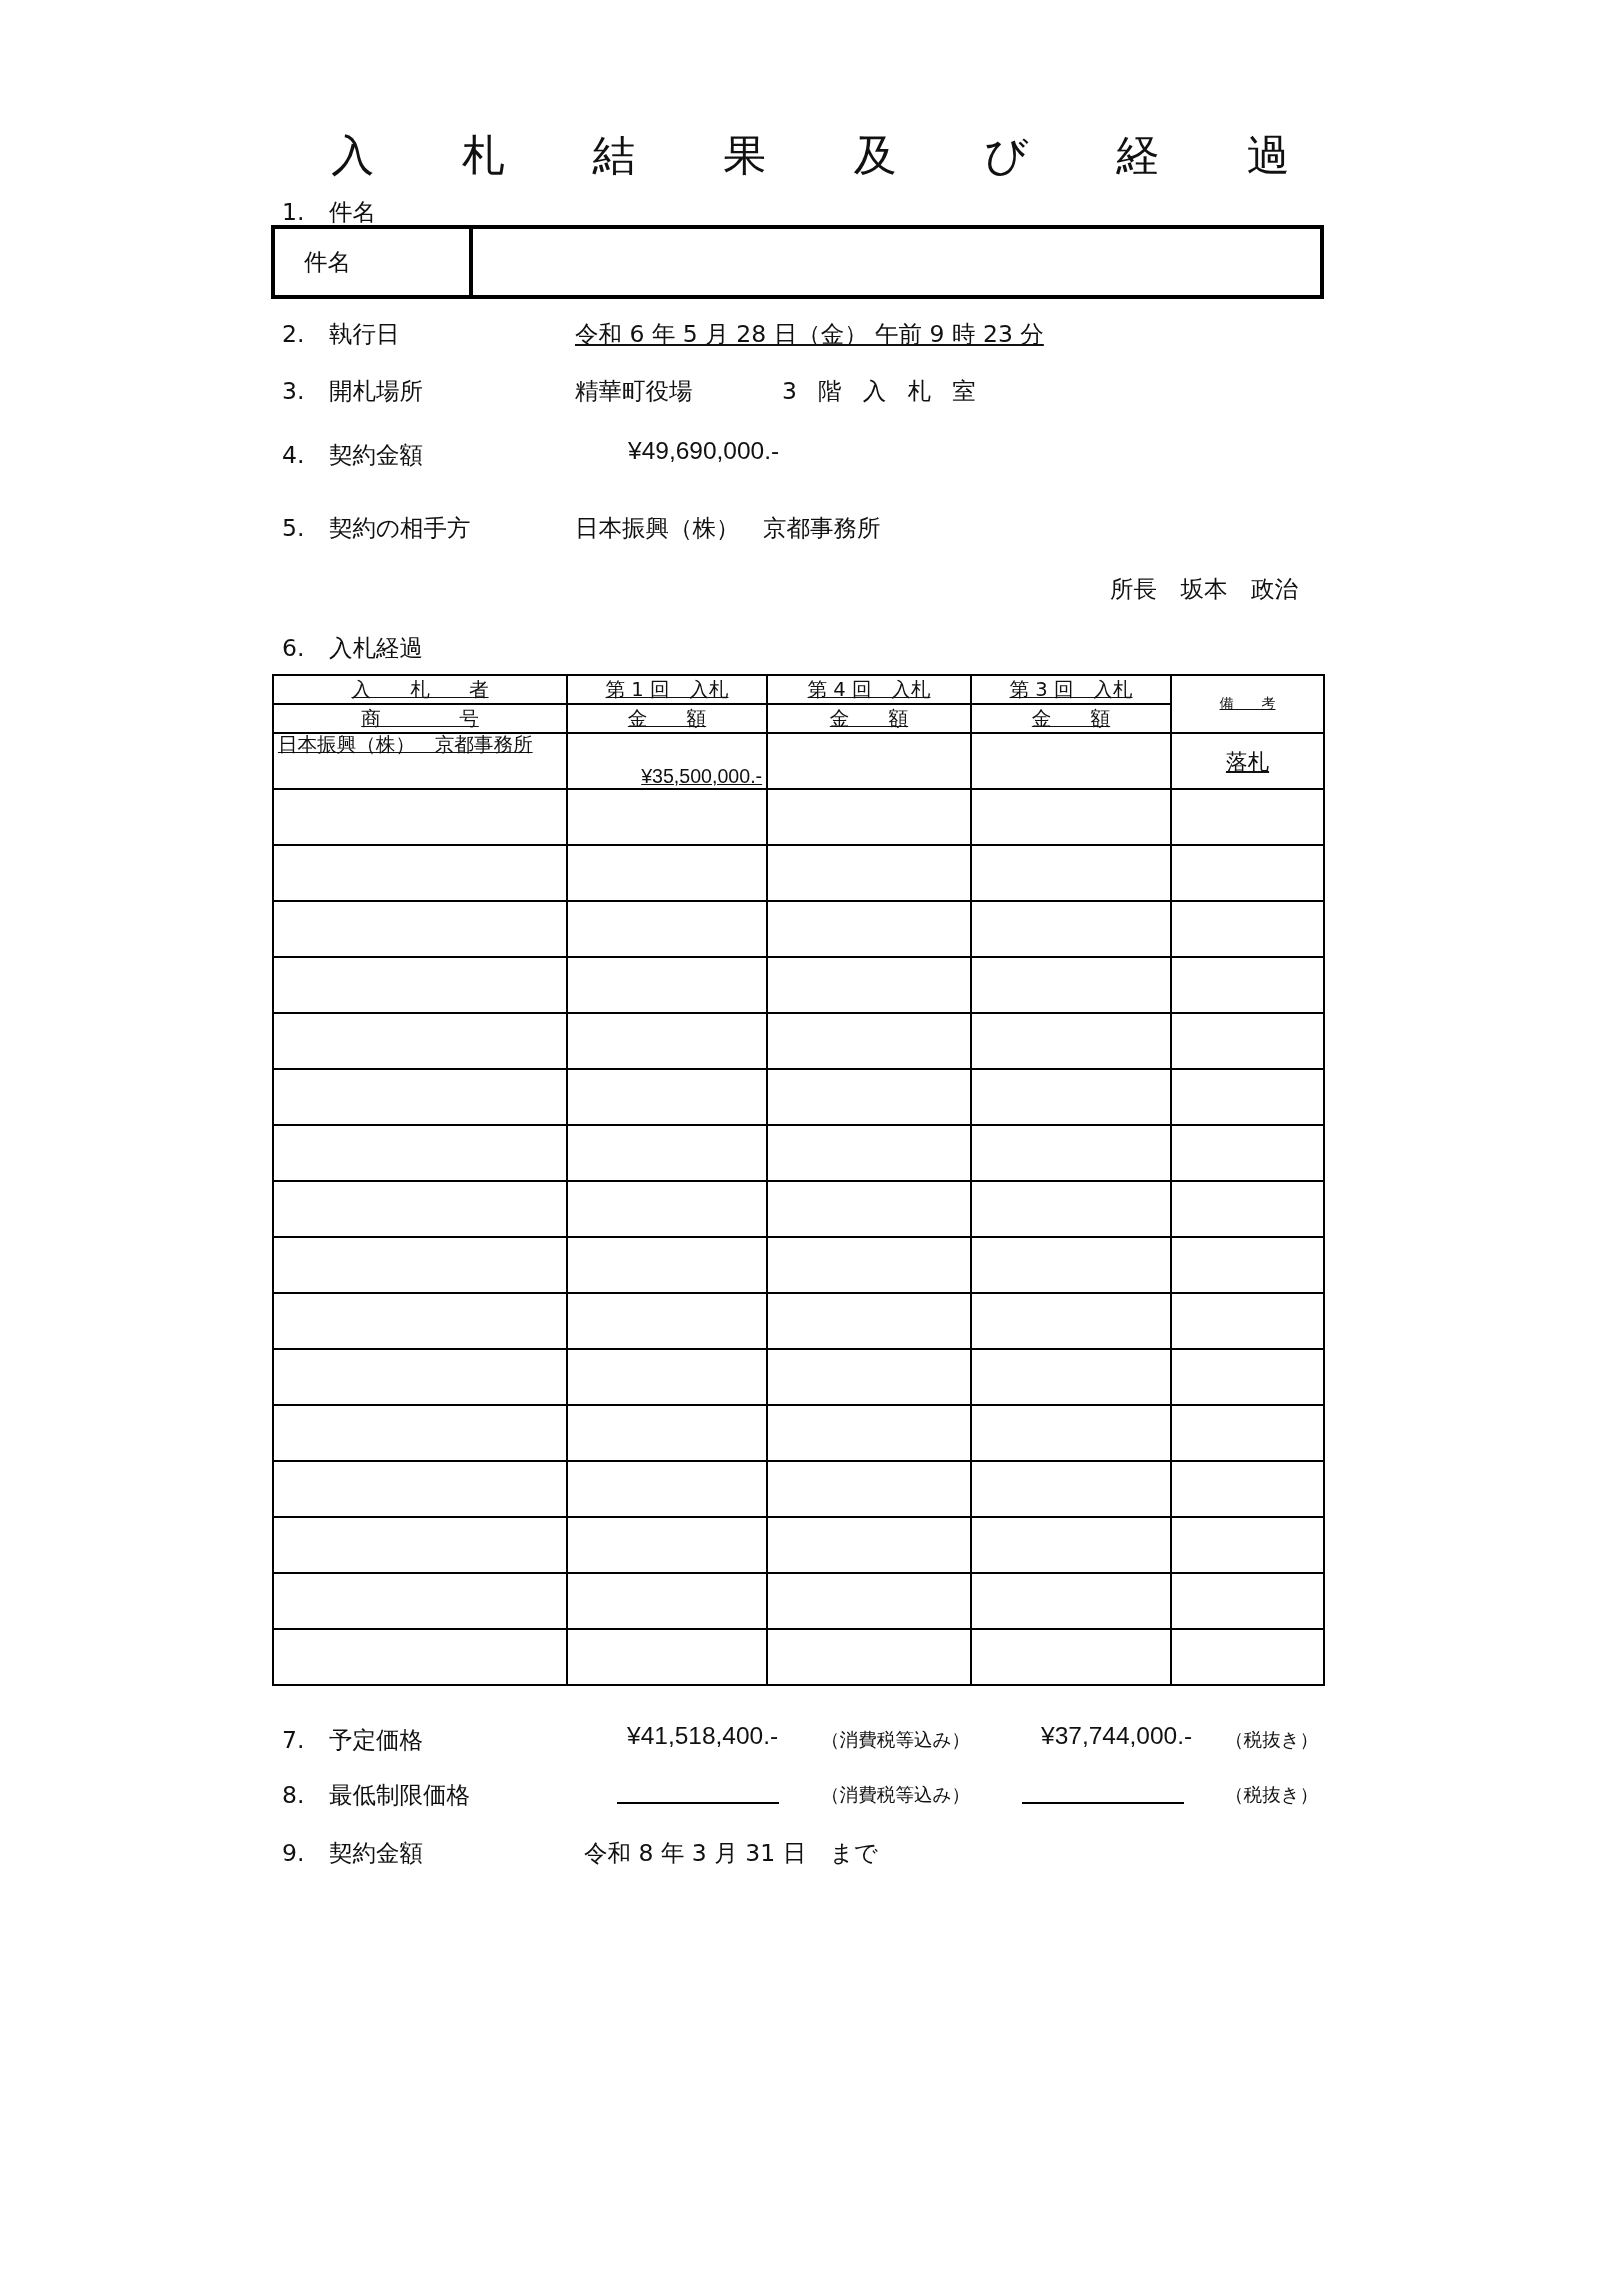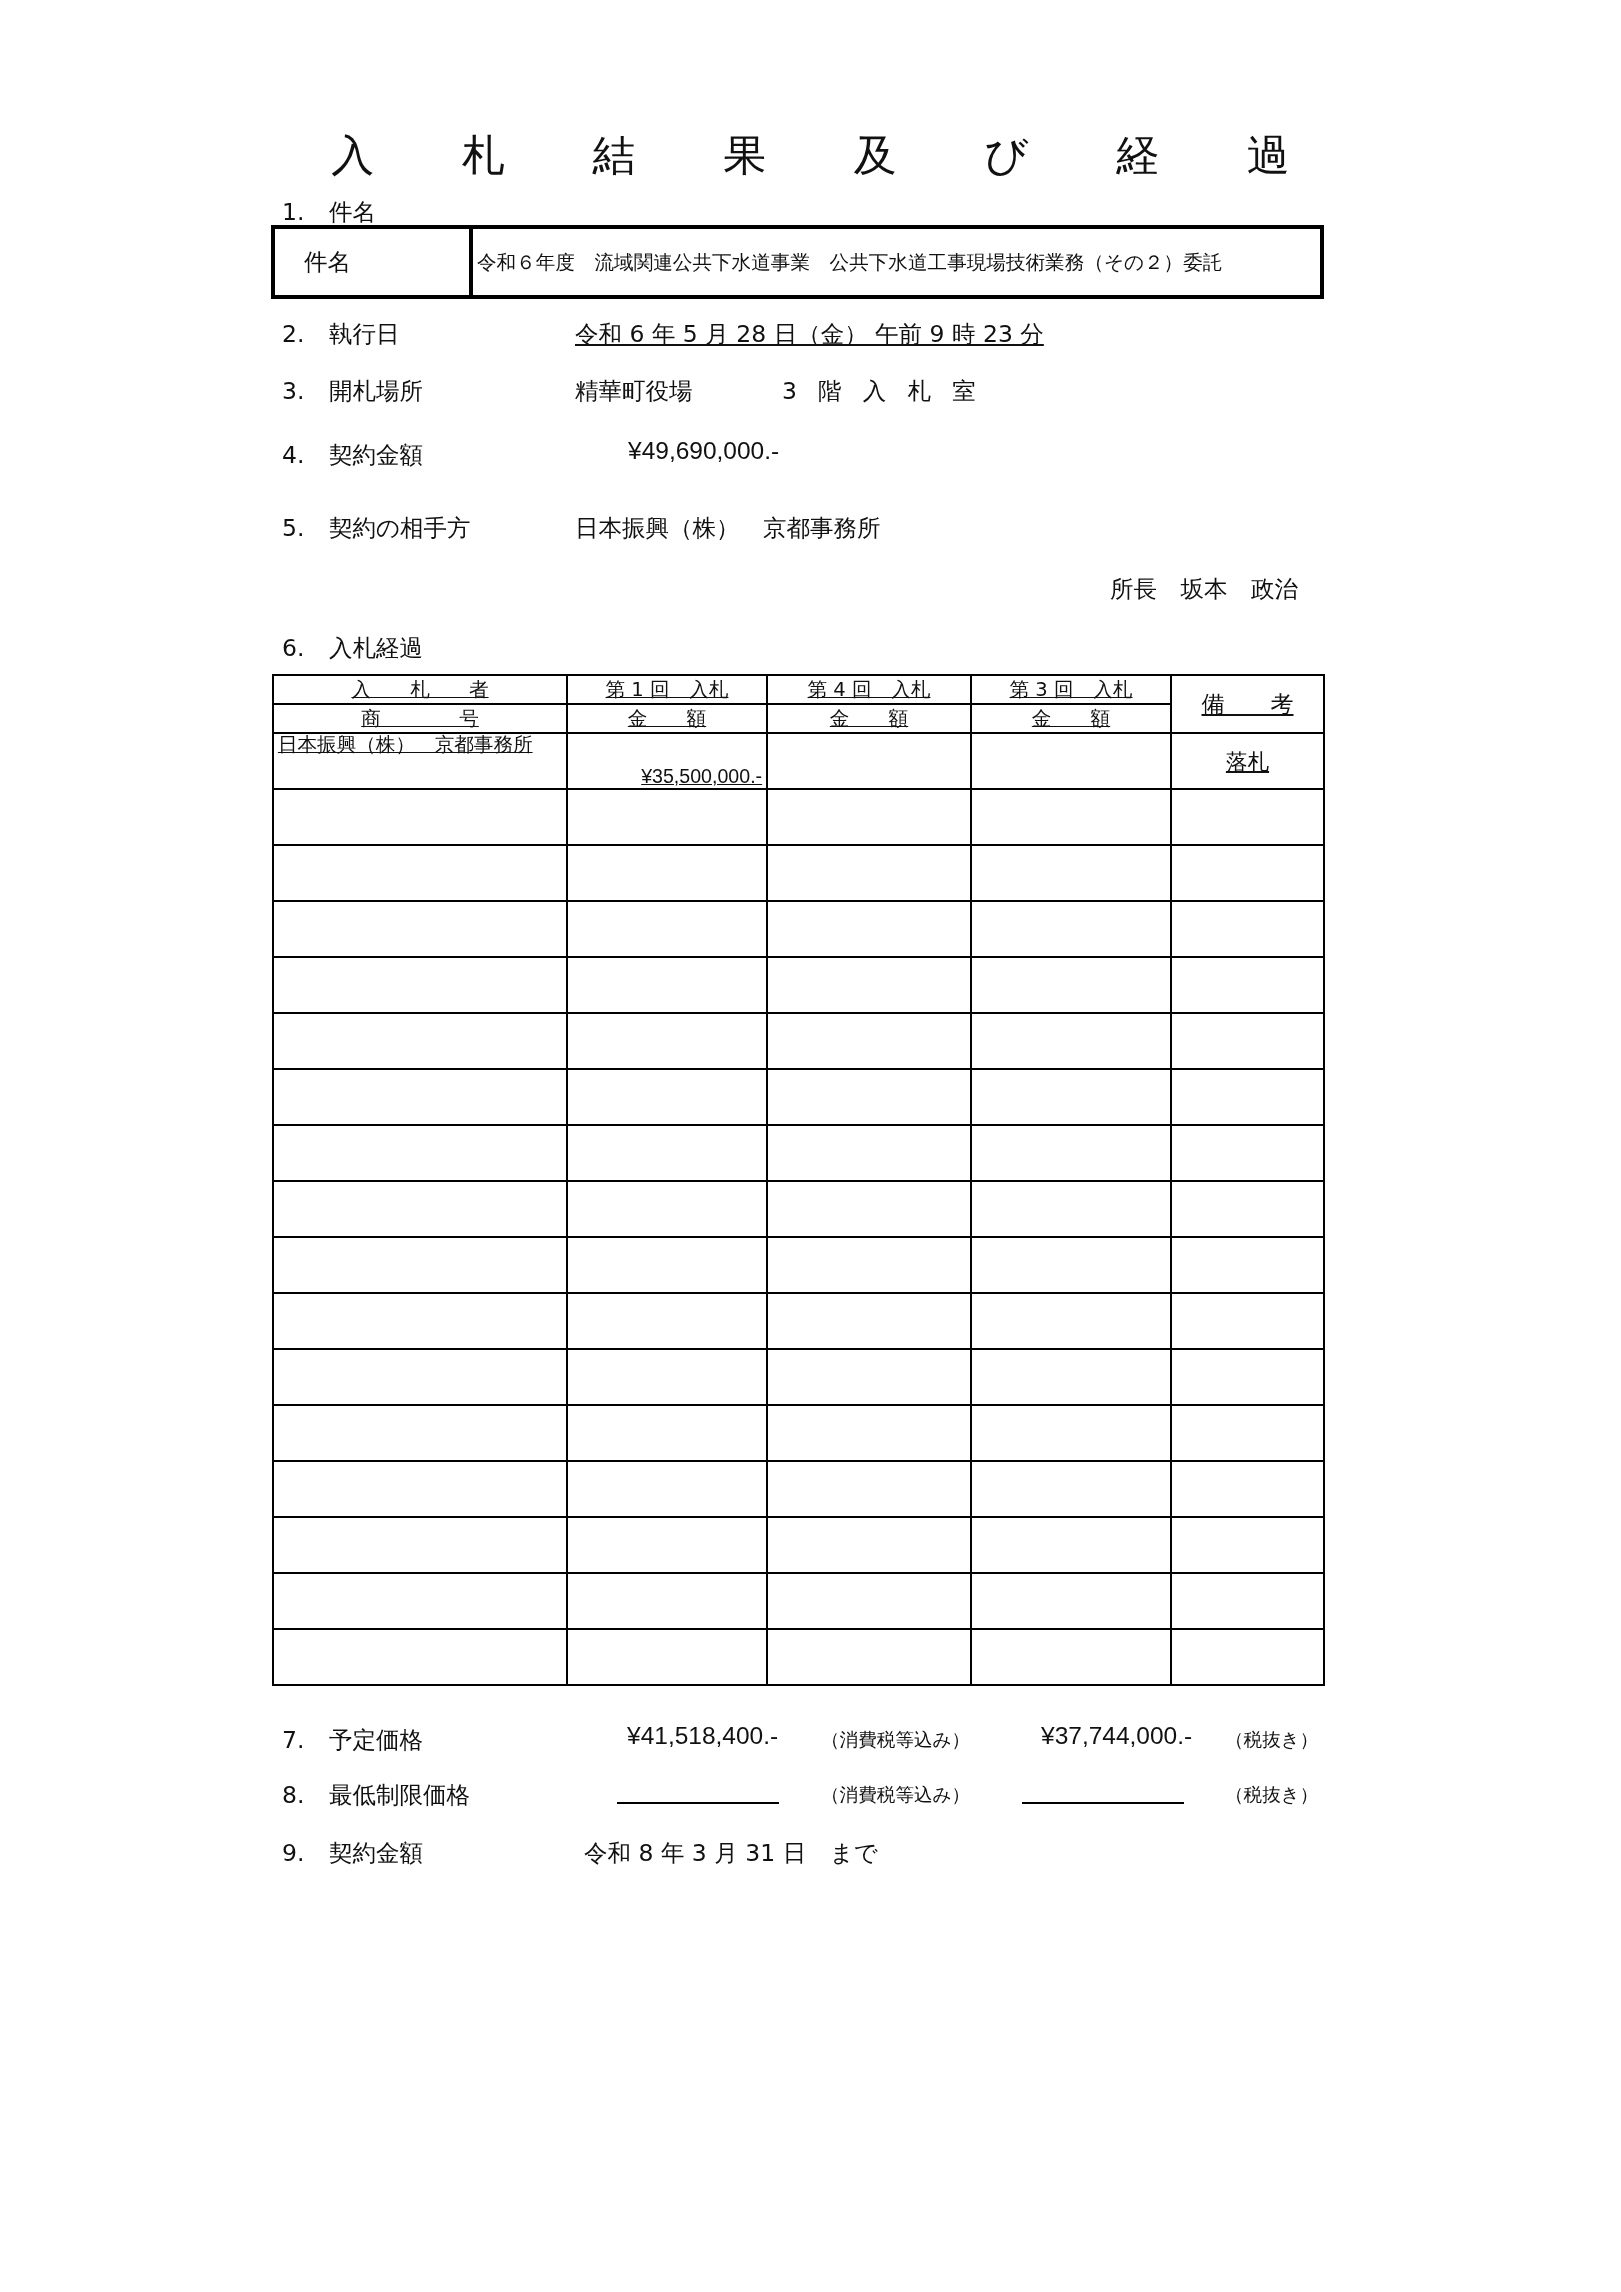--- a/index.html
+++ b/index.html
@@ -29,21 +29,20 @@
 </head>
 <body>
 
 <div class="abs title">入 札 結 果 及 び 経 過</div>
 
 <div class="abs label" style="left:282px; top:196px;">
   <span class="lbl-num">1.</span><span>件名</span>
 </div>
 <div class="abs name-box">
   <div class="k">件名</div>
-  <div class="v">令和６年度　流域関連公共下水道事業　公共下水道工事現場技術業務（その２）委託</div>
 </div>
 
 <div class="abs label" style="left:282px; top:318px;">
   <span class="lbl-num">2.</span><span>執行日</span>
 </div>
 <div class="abs val" style="left:575px; top:318px;text-decoration:underline;">令和 6 年 5 月 28 日（金） 午前 9 時 23 分</div>
 
 <div class="abs label" style="left:282px; top:375px;">
   <span class="lbl-num">3.</span><span>開札場所</span>
 </div>
@@ -72,21 +71,21 @@
       <col style="width:204px">
       <col style="width:200px">
       <col style="width:153px">
   </colgroup>
   <tbody>
       <tr class="h1">
     <td>入　　札　　者</td>
     <td>第 1 回　入札</td>
     <td>第 4 回　入札</td>
     <td>第 3 回　入札</td>
-    <td rowspan="2" style="font-size:23px">備　　考</td>
+    <td rowspan="2" style="font-size:14px">備　　考</td>
   </tr>
   <tr class="h2">
     <td>商　　　　号</td>
     <td>金　　額</td>
     <td>金　　額</td>
     <td>金　　額</td>
   </tr>
   </tbody>
     <tbody id="bid-rows">
       <tr class="drow">

